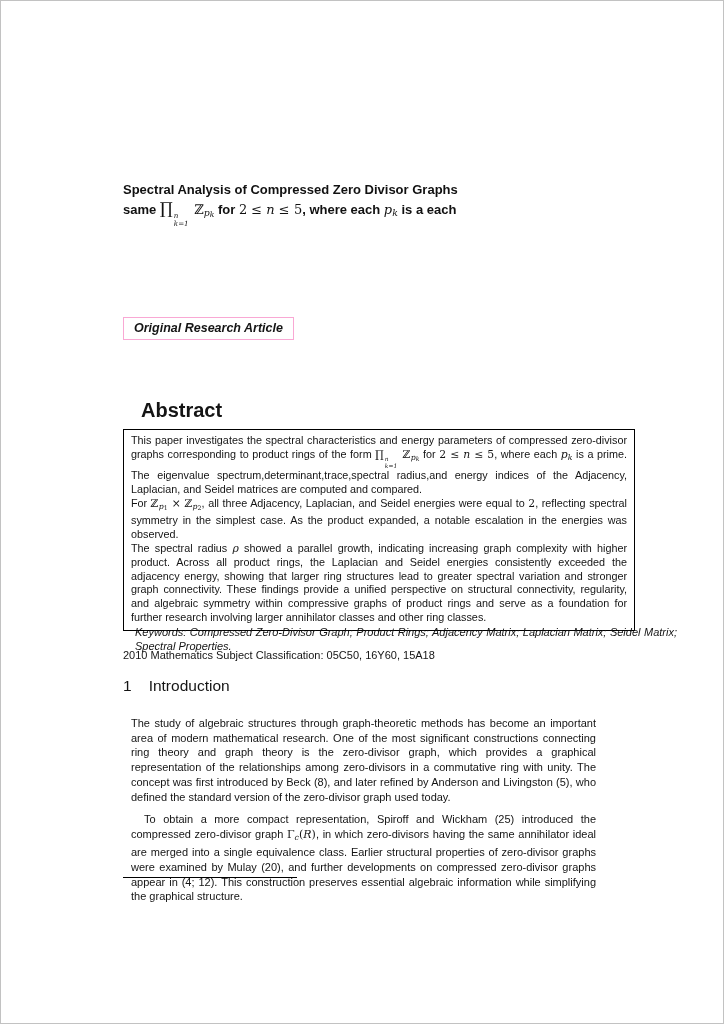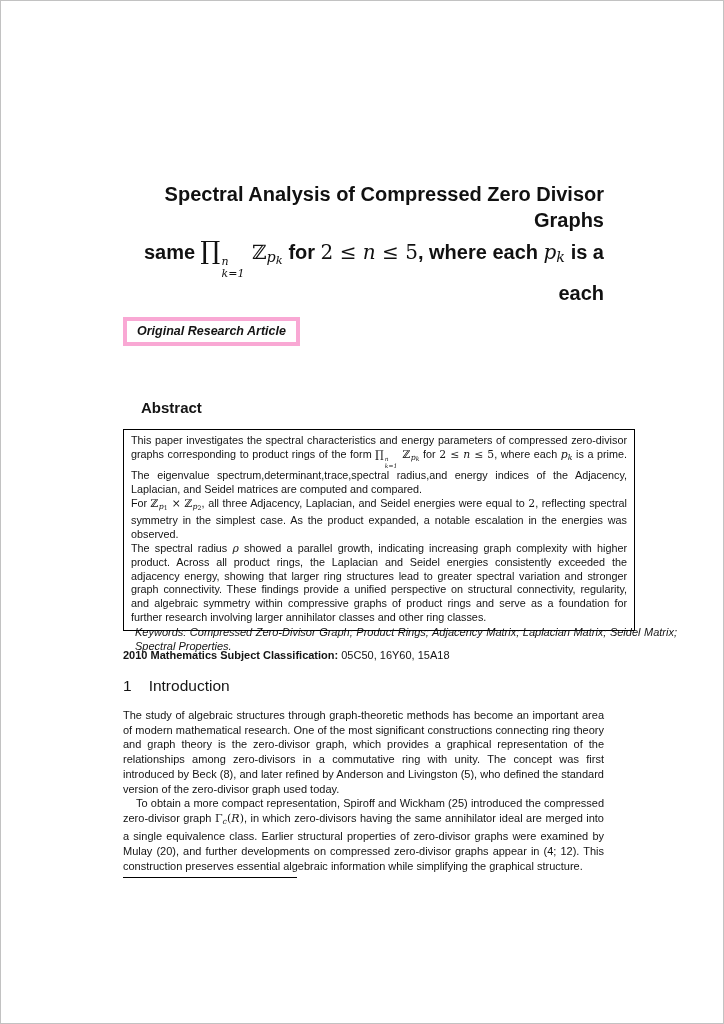--- a/index.html
+++ b/index.html
@@ -39,46 +39,46 @@
     font-weight: normal;
     margin: 0 2px 0 1px;
   }
 
   .title {
     position: absolute;
     top: 180px;
     left: 0;
     width: 100%;
     margin: 0;
-    font-size: 20px;
+    font-size: 13px;
     font-weight: bold;
-    text-align: right;
+    text-align: left;
     line-height: 1.32;
     color: #111;
   }
   .tline { display: block; }
 
   .badge {
     position: absolute;
     top: 316px;
     left: 0;
     display: inline-block;
-    border: 4px solid #f9a8d4;
+    border: 1px solid #f9a8d4;
     padding: 3px 10px 4px 10px;
     font-size: 12.5px;
     font-weight: bold;
     font-style: italic;
   }
 
   .abs-heading {
     position: absolute;
     top: 398px;
     left: 18px;
     margin: 0;
-    font-size: 15px;
+    font-size: 20px;
     font-weight: bold;
   }
 
   .abs-box {
     position: absolute;
     top: 428px;
     left: 0;
     width: 512px;
     border: 1px solid #000;
     padding: 4px 7px 5px 7px;
@@ -101,42 +101,42 @@
   }
 
   .msc {
     position: absolute;
     top: 648px;
     left: 0;
     width: 481px;
     margin: 0;
     font-size: 11px;
   }
-  .msc-label { font-weight: bold; }
+  .msc-label { font-weight: normal; }
 
   .section {
     position: absolute;
     top: 676px;
     left: 0;
     margin: 0;
     font-size: 15.5px;
     font-weight: normal;
   }
   .sec-num { margin-right: 17px; }
 
   .body-block {
     position: absolute;
     top: 707px;
     left: 0;
     width: 481px;
     font-size: 11px;
     line-height: 14.7px;
     text-align: justify;
   }
-  .body-block p { margin: 0; }
+  .body-block p { margin: 8px; }
   .body-block p.indent { text-indent: 13px; }
 
   .footnote-rule {
     position: absolute;
     top: 876px;
     left: 0;
     width: 174px;
     border-top: 1px solid #000;
   }
 </style>

